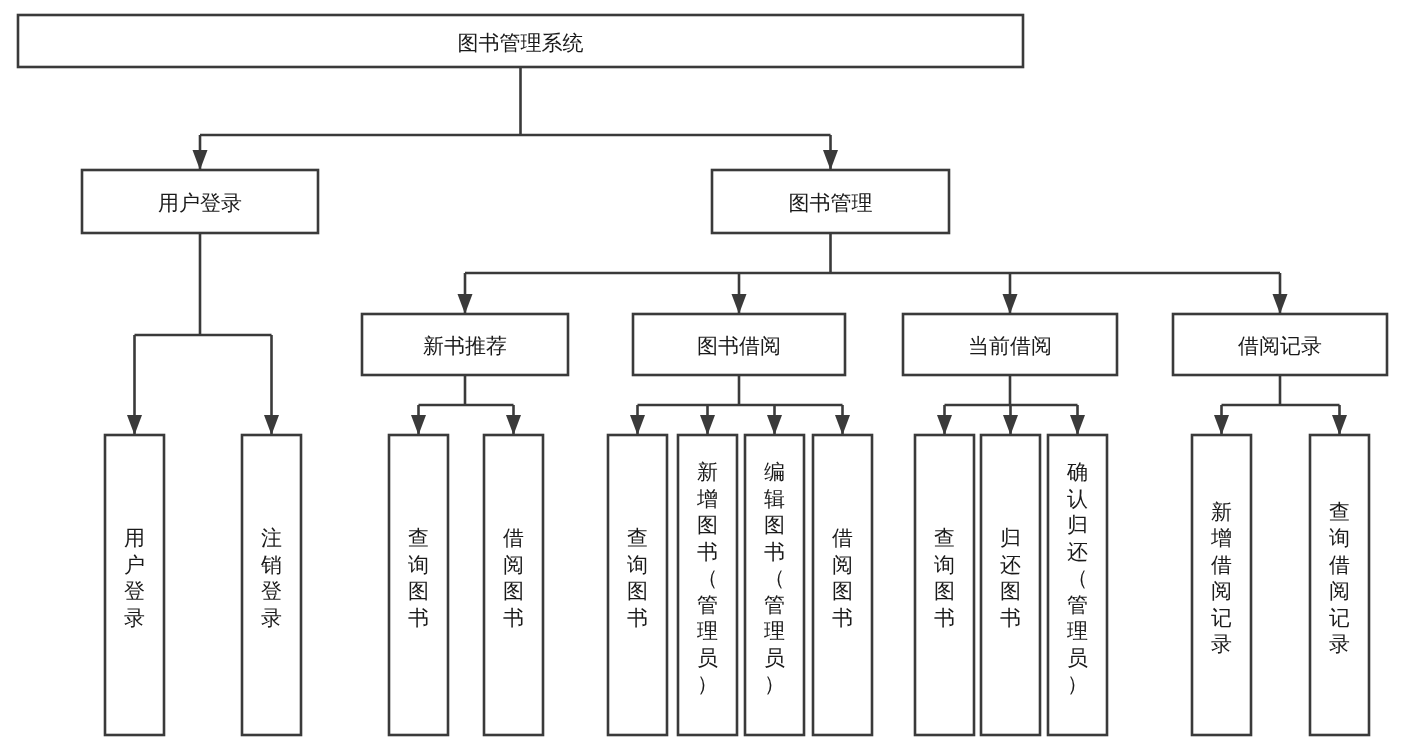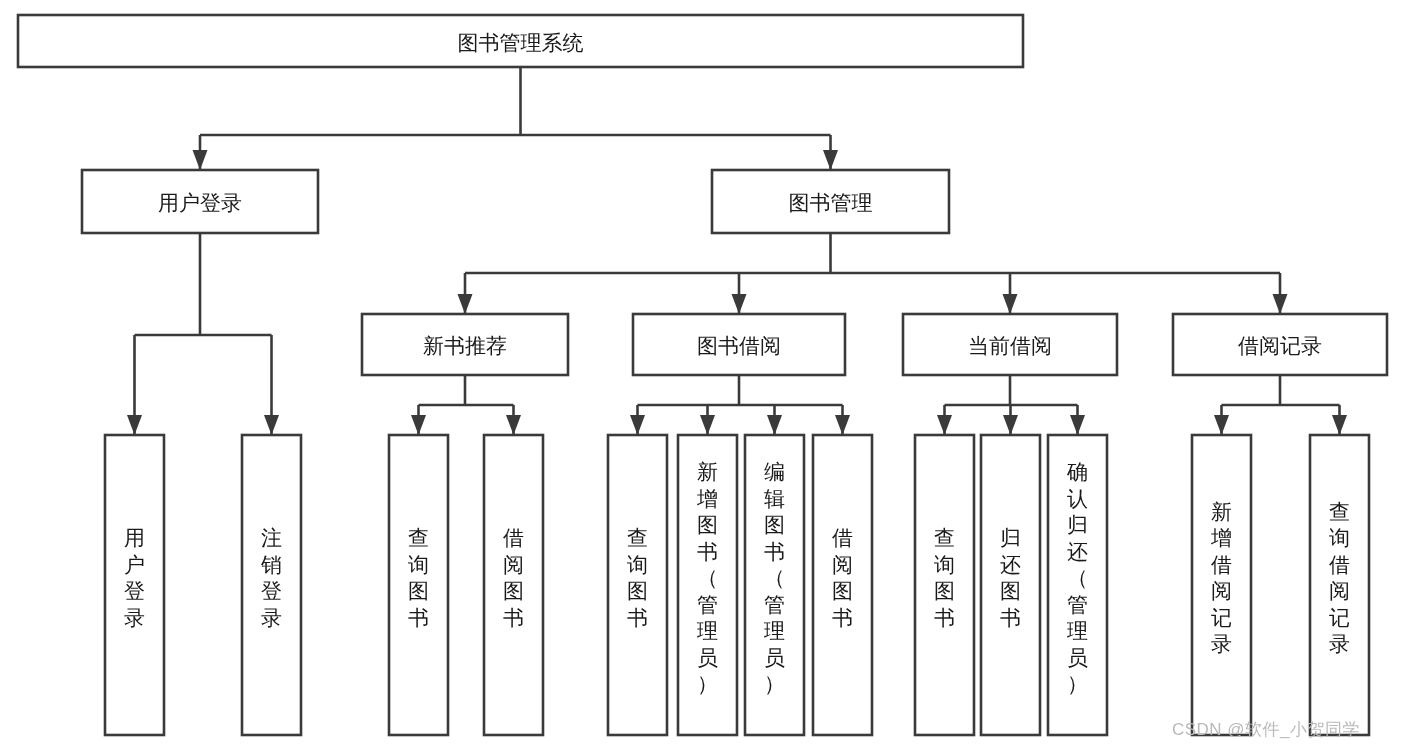--- a/index.html
+++ b/index.html
@@ -206,14 +206,13 @@
           <rect x="1192" y="435" width="59" height="300" class="node-box"></rect>
           <text x="1221.5" y="518.75" class="node-label-vertical"><tspan x="1221.5" dy="0">新</tspan><tspan x="1221.5" dy="26.5">增</tspan><tspan x="1221.5" dy="26.5">借</tspan><tspan x="1221.5" dy="26.5">阅</tspan><tspan x="1221.5" dy="26.5">记</tspan><tspan x="1221.5" dy="26.5">录</tspan></text>
         </g>
         <g>
           <rect x="1310" y="435" width="59" height="300" class="node-box"></rect>
           <text x="1339.5" y="518.75" class="node-label-vertical"><tspan x="1339.5" dy="0">查</tspan><tspan x="1339.5" dy="26.5">询</tspan><tspan x="1339.5" dy="26.5">借</tspan><tspan x="1339.5" dy="26.5">阅</tspan><tspan x="1339.5" dy="26.5">记</tspan><tspan x="1339.5" dy="26.5">录</tspan></text>
         </g>
       </g>
   </svg>
 
-  <div class="watermark">CSDN @软件_小贺同学</div>
 </div>
 
 </body></html>

